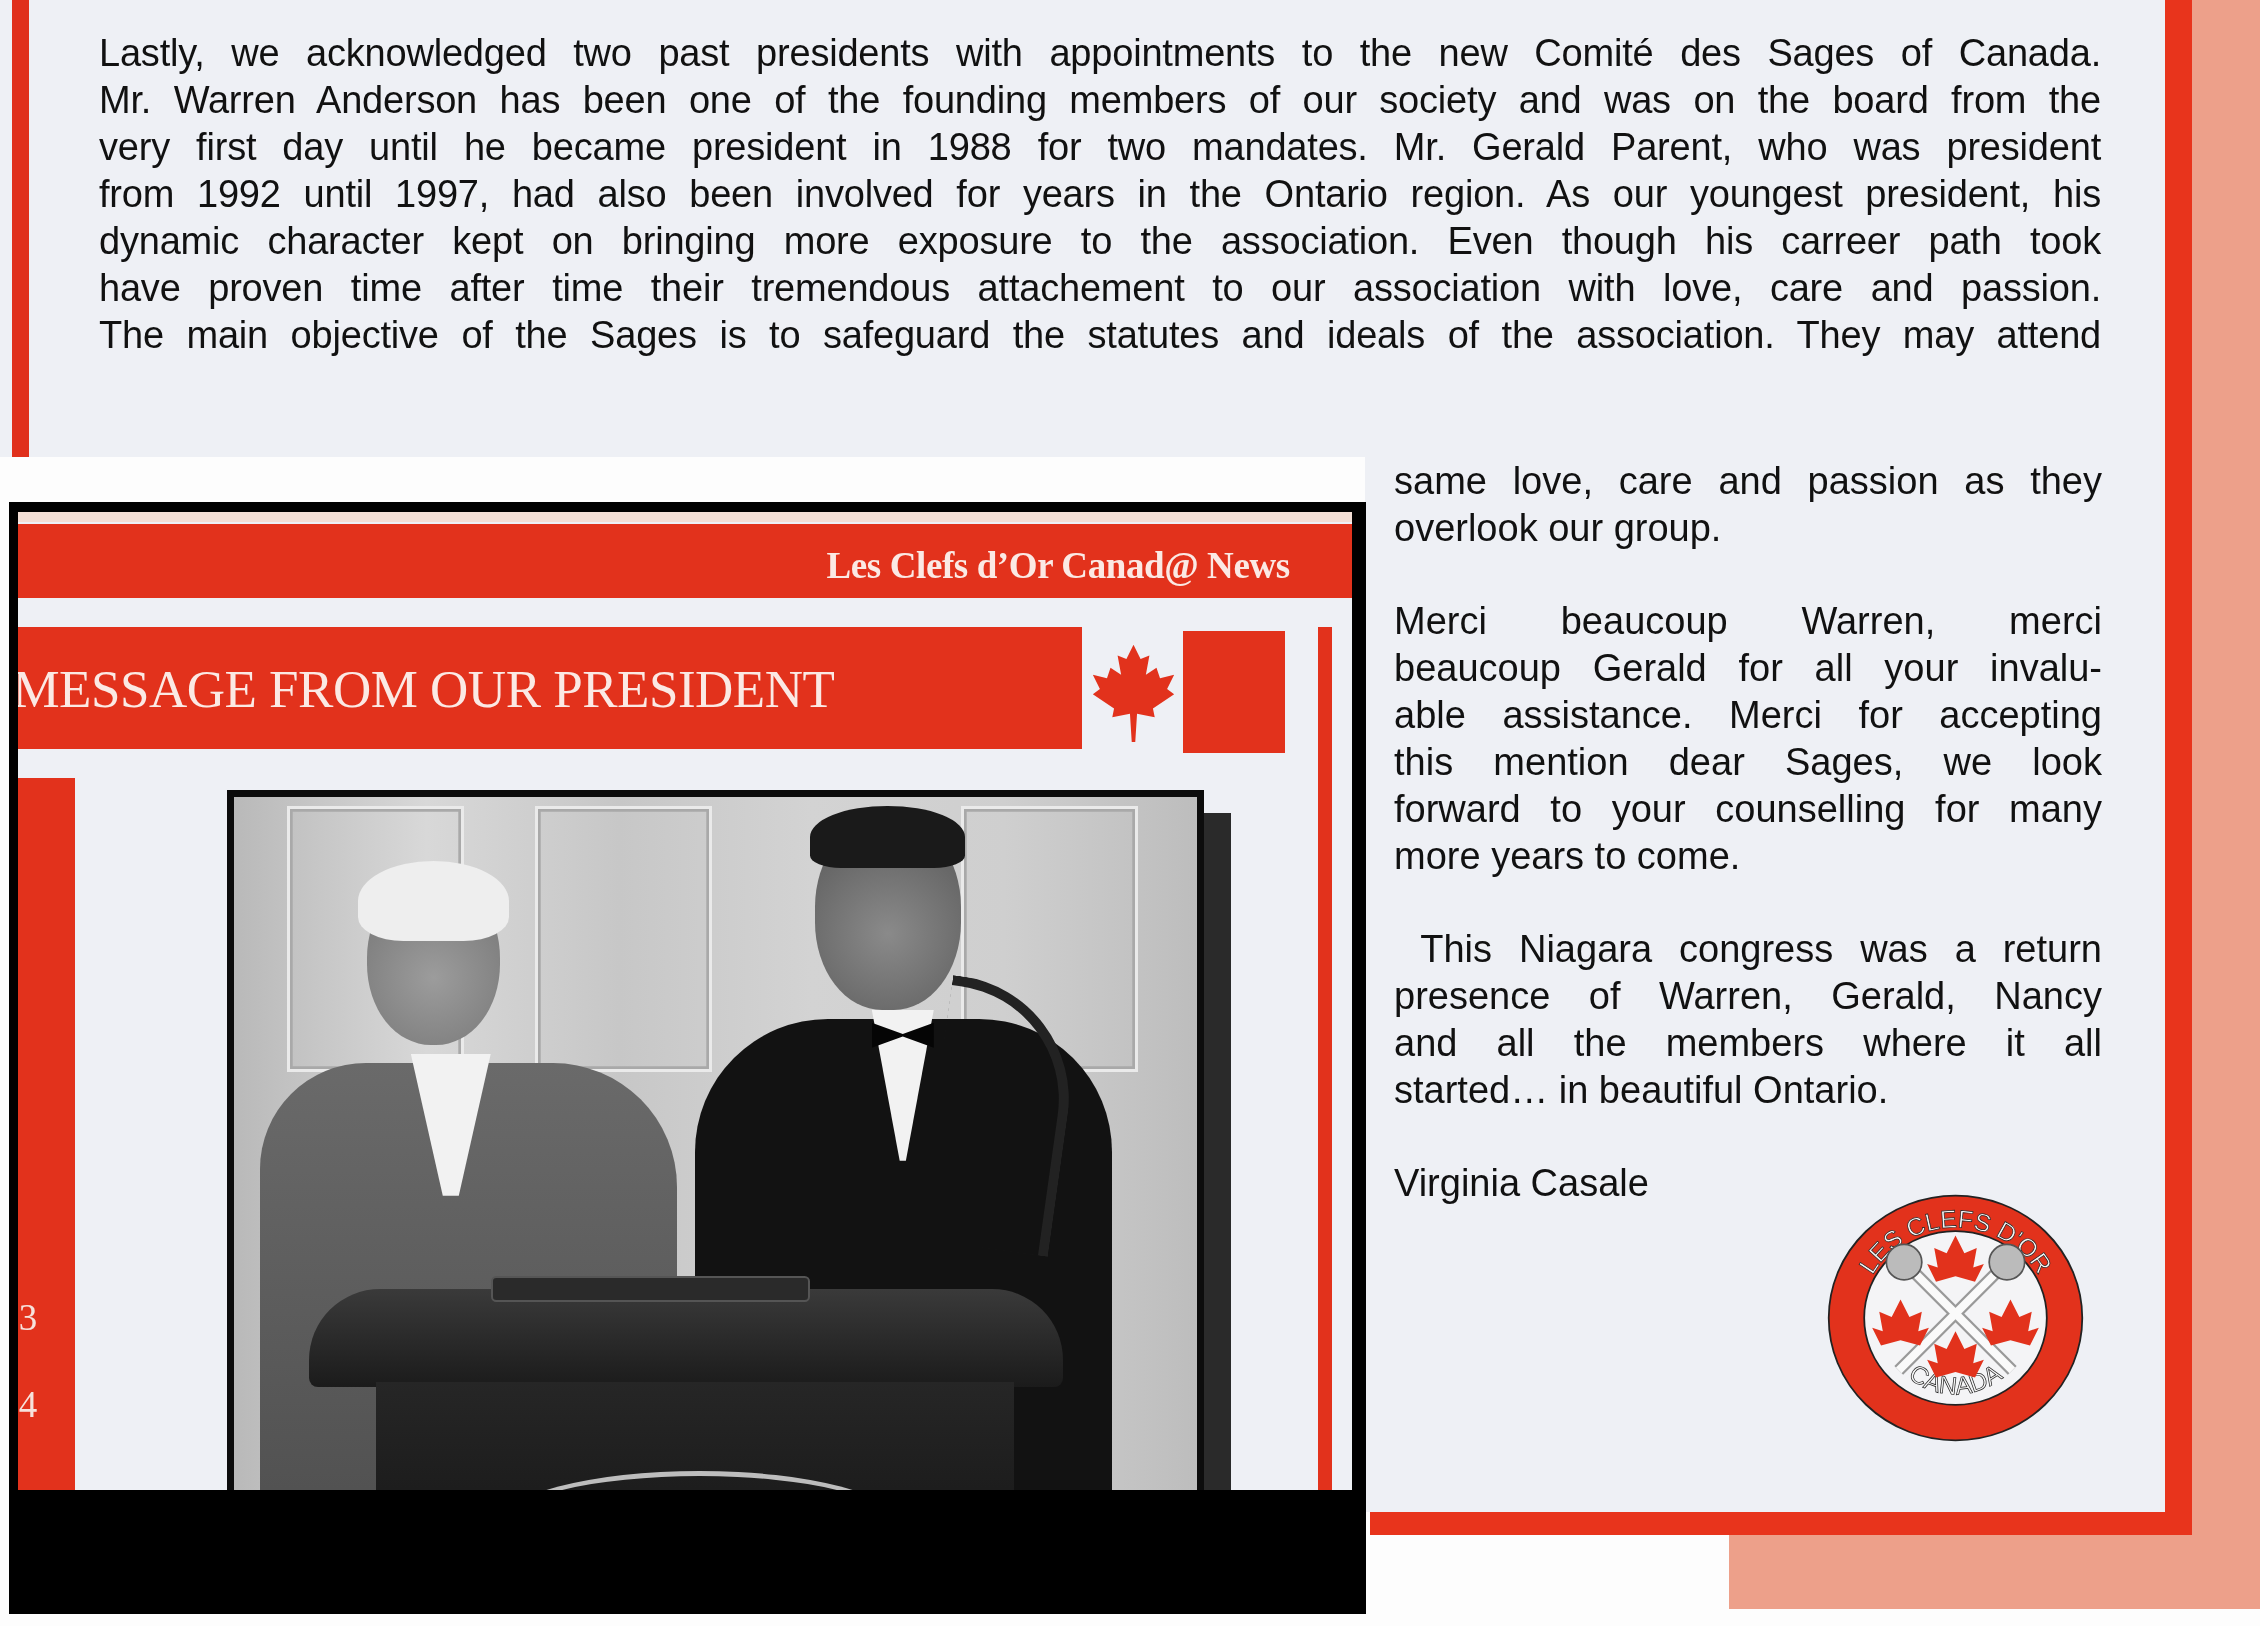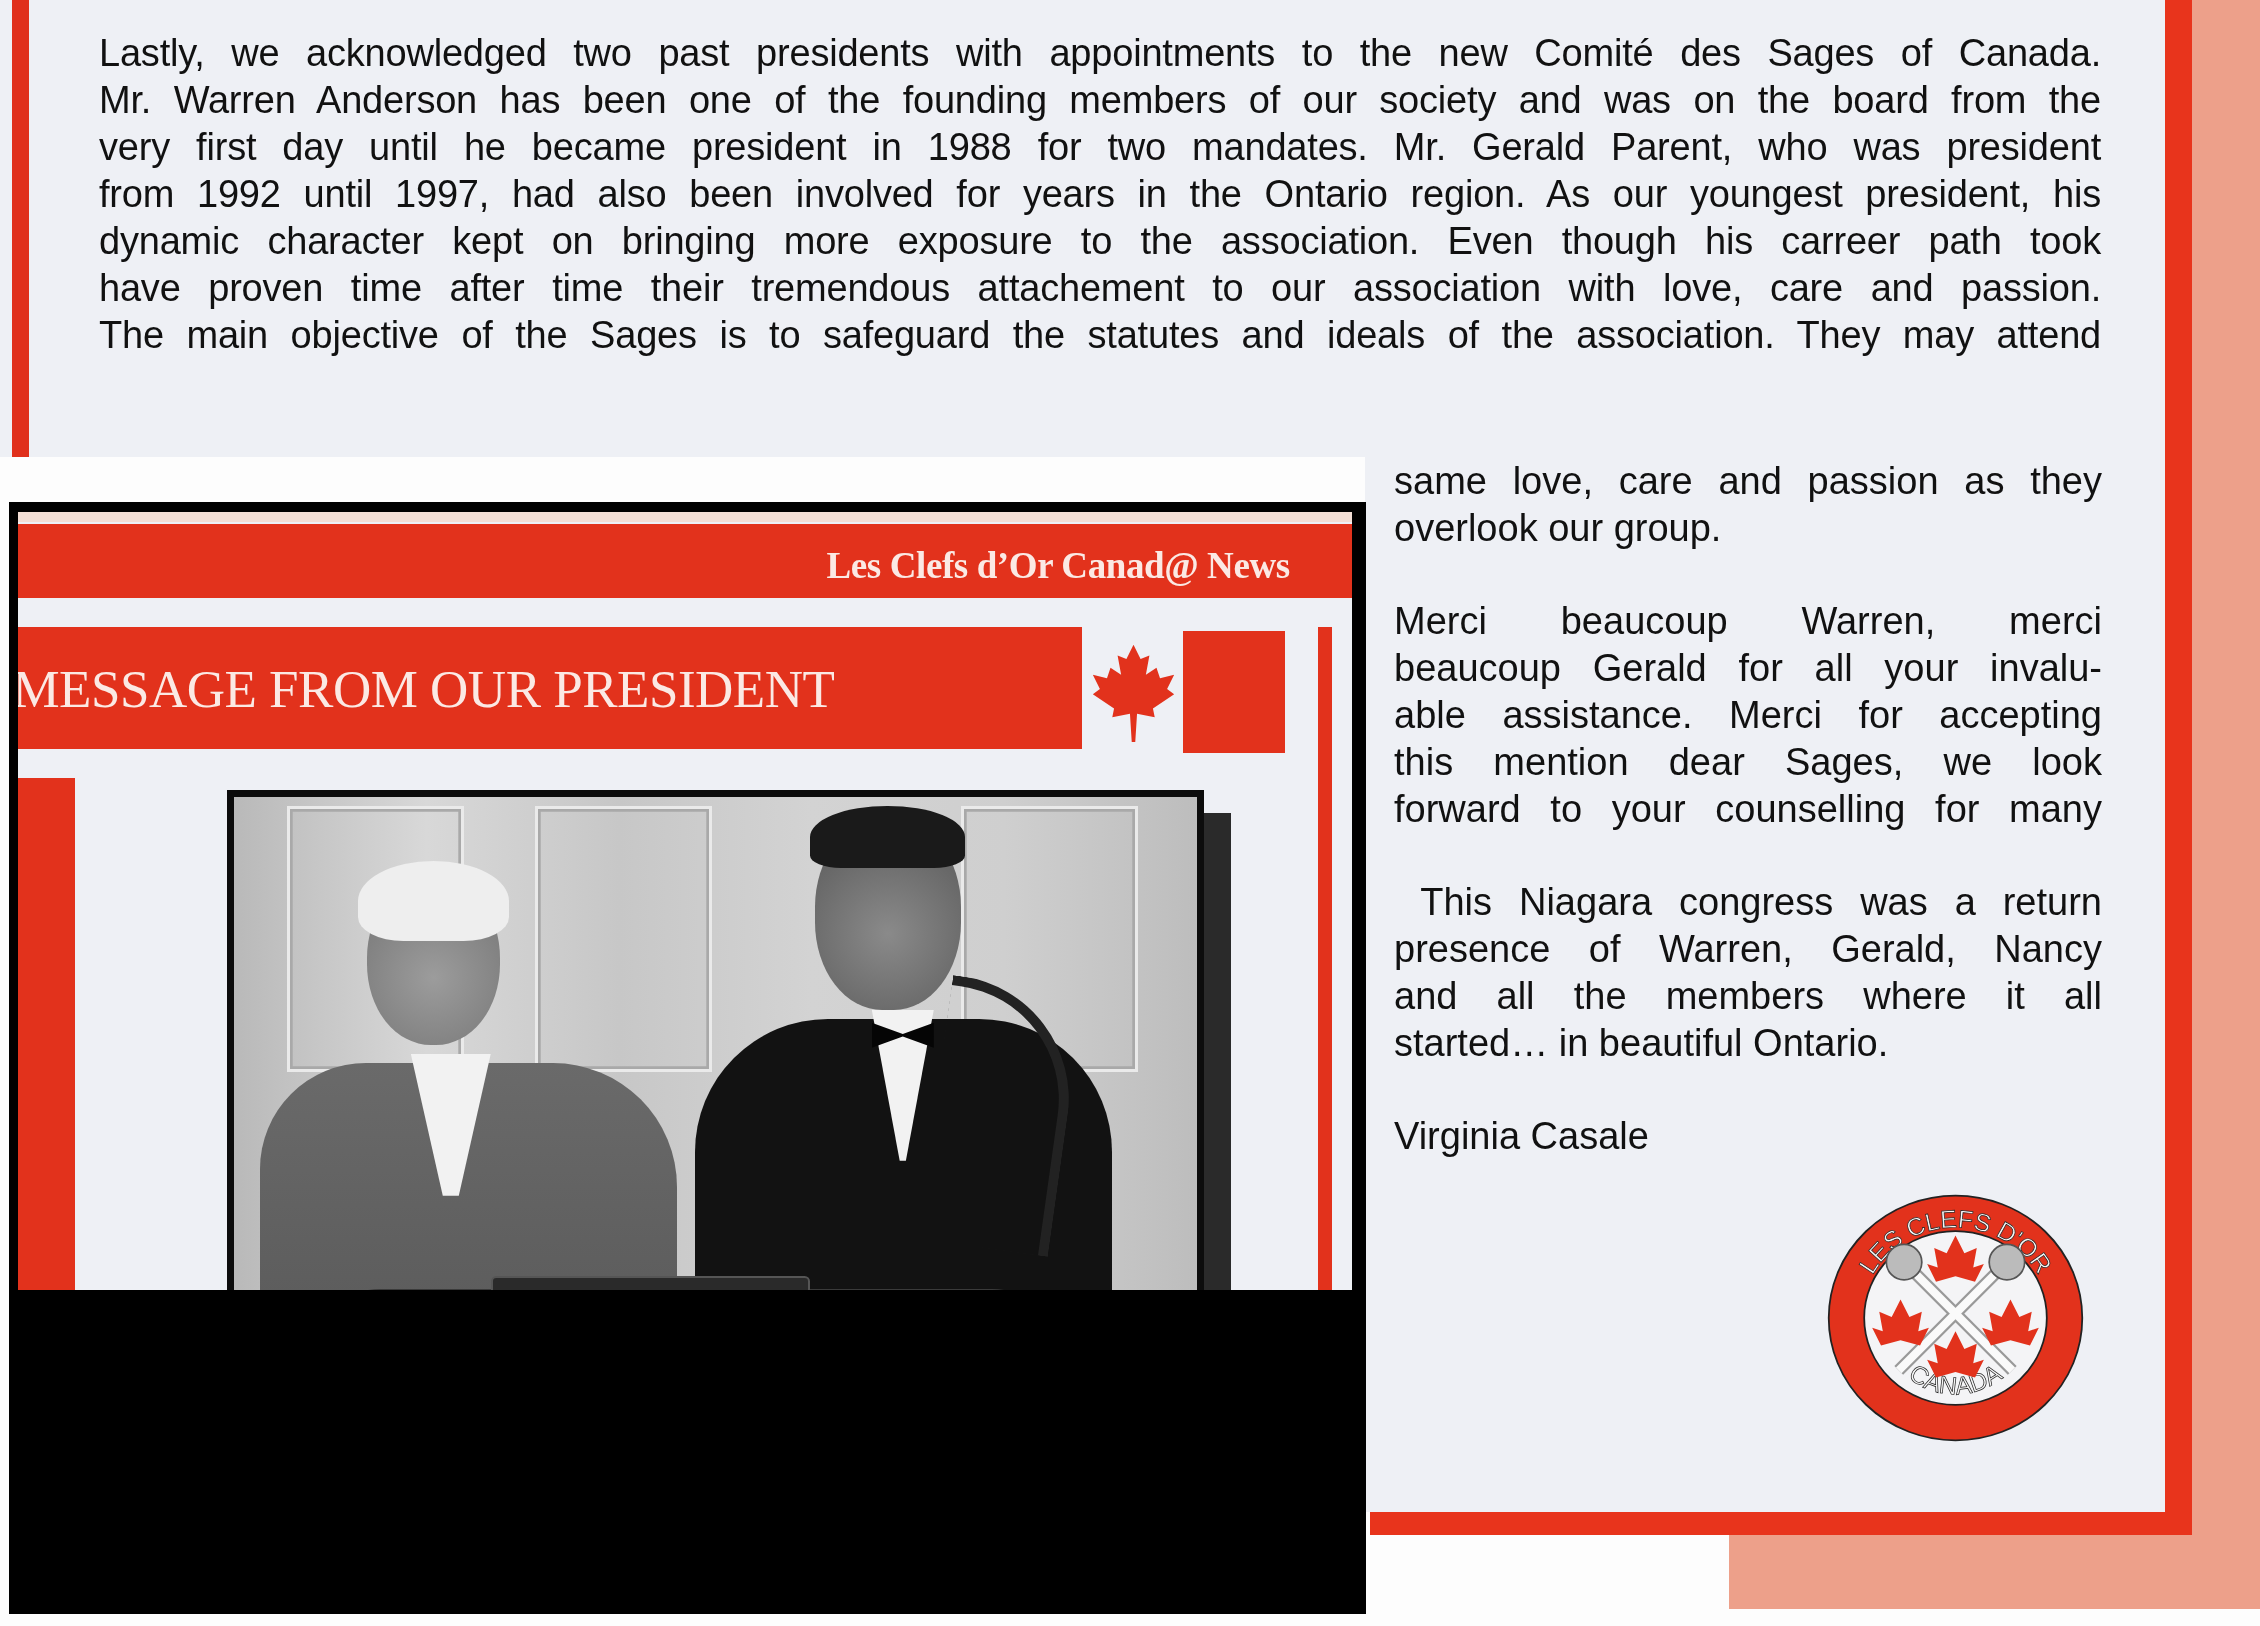--- a/index.html
+++ b/index.html
@@ -20,21 +20,21 @@
   .text-top .line { display: block; text-align: justify; text-align-last: justify; white-space: nowrap; }
 
   .col-right { position: absolute; left: 1394px; top: 458px; width: 708px; font-size: 38px; line-height: 47px; }
   .col-right p { margin-bottom: 46px; }
   .col-right .j { display: block; text-align: justify; text-align-last: justify; white-space: nowrap; }
   .col-right .l { display: block; white-space: nowrap; }
   .col-right .sig { margin-top: 2px; }
 
   
   .inset { position: absolute; left: 8.9px; top: 502px; width: 1357px; height: 1112px; background: #000; }
-  .inset-inner { position: absolute; left: 8.9px; top: 9.8px; width: 1334px; height: 778px; background: #eef0f5; overflow: hidden; }
+  .inset-inner { position: absolute; left: 8.9px; top: 9.8px; width: 1334px; height: 978px; background: #eef0f5; overflow: hidden; }
   .inset-topstrip { position: absolute; left: 0; top: 0; width: 1334px; height: 10.6px; background: #f3ded5; }
   .inset-header { position: absolute; left: 0; top: 12.4px; width: 1334px; height: 74px; background: #e2321c; }
   .inset-header-title { position: absolute; right: 62px; top: 19.5px; font-family: "Liberation Serif", serif; font-weight: bold; font-size: 37px; color: #fbe9e4; letter-spacing: -0.4px; }
   .inset-banner { position: absolute; left: 0; top: 115px; width: 1064px; height: 122px; background: #e2321c; }
   .inset-banner-title { position: absolute; left: -5.3px; top: 32px; font-family: "Liberation Serif", serif; font-weight: normal; font-size: 53px; color: #fbe9e4; letter-spacing: -0.5px; white-space: nowrap; }
   .flag-bar-right { position: absolute; left: 1165px; top: 119px; width: 102px; height: 122px; background: #e2321c; }
   .maple-leaf { position: absolute; left: 1073px; top: 131px; width: 85px; height: 99px; }
   .left-red-col { position: absolute; left: 0; top: 266px; width: 57px; height: 819px; background: #e2321c; }
   .side-num { position: absolute; left: 0.9px; font-family: "Liberation Serif", serif; font-size: 37px; color: #f6e2dc; }
   .inset-right-red { position: absolute; left: 1300px; top: 115px; width: 14px; height: 970px; background: #e2321c; }
@@ -88,20 +88,21 @@
   <p>
     <span class="j">same love, care and passion as they</span>
     <span class="l">overlook our group.</span>
   </p>
   <p>
     <span class="j">Merci beaucoup Warren, merci</span>
     <span class="j">beaucoup Gerald for all your invalu-</span>
     <span class="j">able assistance. Merci for accepting</span>
     <span class="j">this mention dear Sages, we look</span>
     <span class="j">forward to your counselling for many</span>
+    <span class="l">more years to come.</span>
   </p>
   <p>
     <span class="j" style="white-space:pre;"> This Niagara congress was a return</span>
     <span class="j">presence of  Warren, Gerald, Nancy</span>
     <span class="j">and all the members where it all</span>
     <span class="l">started… in beautiful Ontario.</span>
   </p>
   <p class="sig">Virginia Casale</p>
 </div>
 

